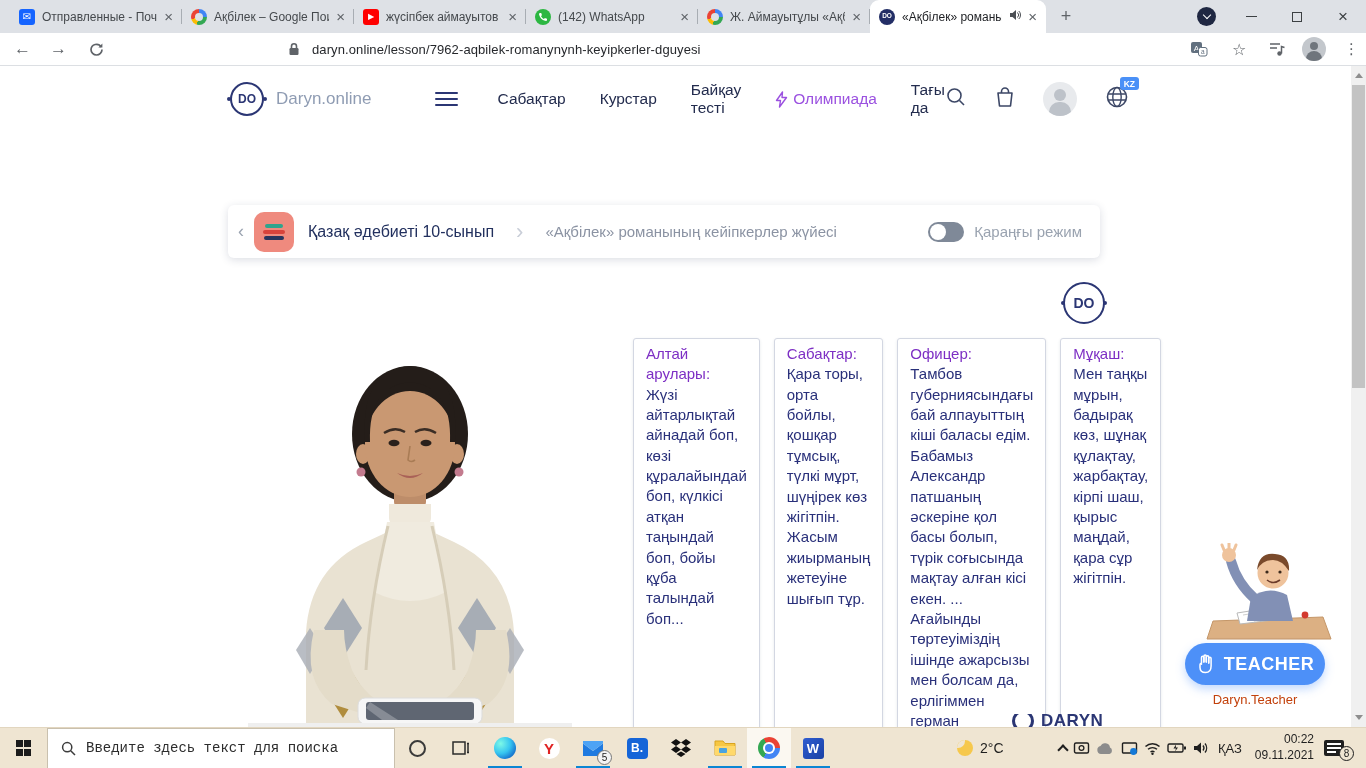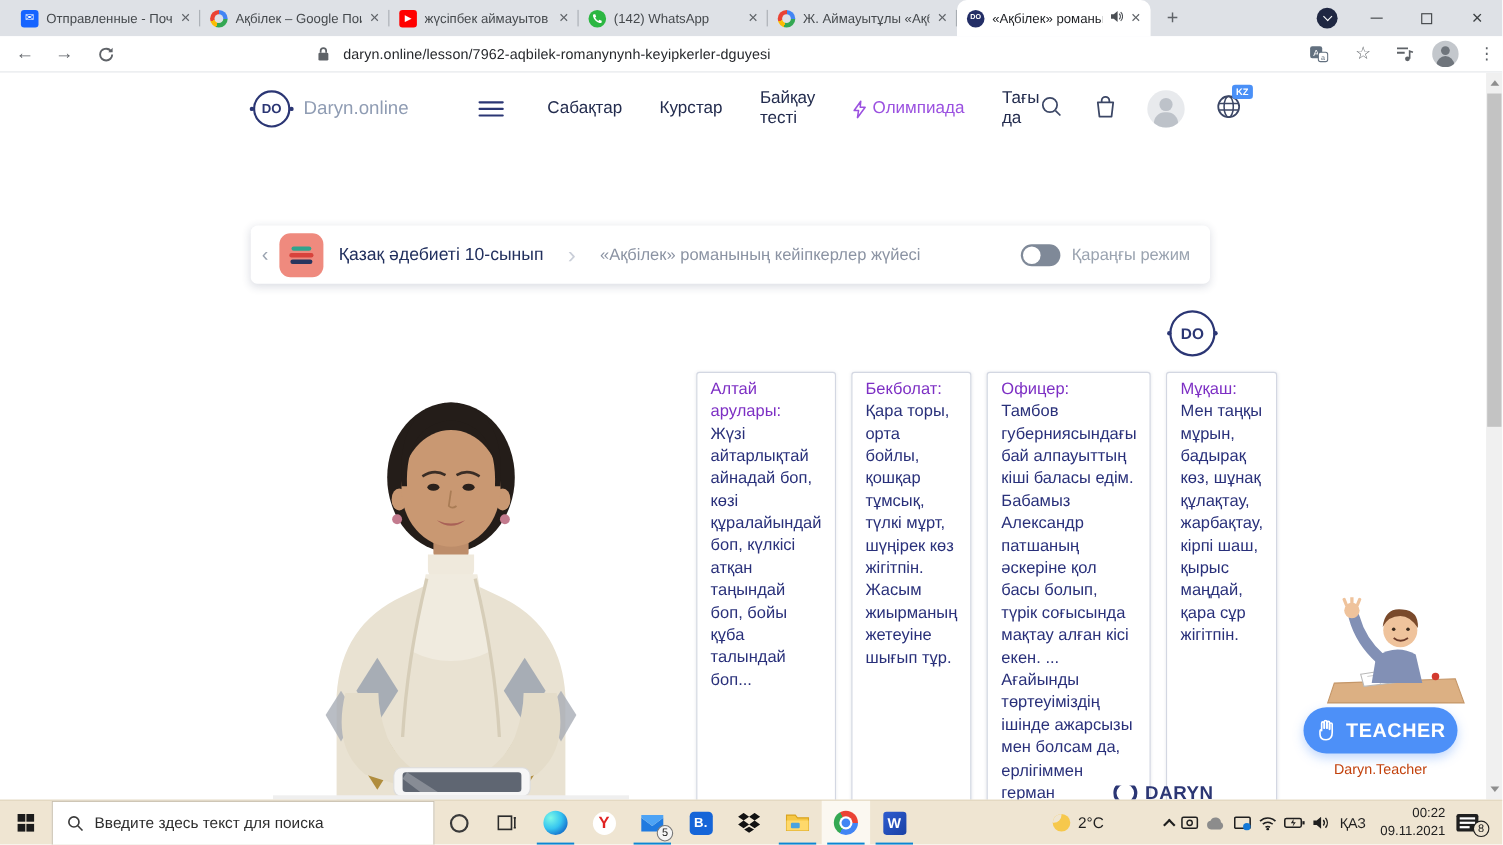--- a/index.html
+++ b/index.html
@@ -131,21 +131,21 @@
 
   
   .taskbar{position:absolute;left:0;top:727px;width:1366px;height:41px;background:#efe5d2;
            display:flex;align-items:center;border-top:1px solid #e2d6bf}
   .tb-start{width:47px;height:41px;display:flex;align-items:center;justify-content:center}
   .win-logo{display:grid;grid-template-columns:7px 7px;gap:1.5px}
   .win-logo i{width:7px;height:7px;background:#1b1b1b}
   .tb-search{width:348px;height:41px;background:#fff;border:1px solid #c9c0ae;display:flex;
              align-items:center;gap:10px;padding-left:13px}
   .tb-search input{border:none;outline:none;font-size:14px;width:280px;background:transparent;
-                   font-family:Liberation Sans, sans-serif;color:#1f1f1f}
+                   font-family:Liberation Mono, monospace;color:#1f1f1f}
   .tb-search input::placeholder{color:#2d2d2d;opacity:1}
   .tb-icon{width:44px;height:41px;display:flex;align-items:center;justify-content:center;position:relative}
   .tb-icon.run::after{content:"";position:absolute;left:5px;right:5px;bottom:0;height:3px;background:#0b86d3}
   .tb-icon.active-app{background:#fbf8f1}
   .cortana{width:17px;height:17px;border:2px solid #3a3a3a;border-radius:50%}
   .yandex{width:21px;height:21px;background:#fff;border-radius:50%;color:#e02222;font-weight:bold;
           font-size:15px;display:flex;align-items:center;justify-content:center}
   .vk{width:21px;height:21px;background:#1565d8;border-radius:4px;color:#fff;font-weight:bold;
       font-size:12px;display:flex;align-items:center;justify-content:center}
   .word{width:21px;height:21px;background:linear-gradient(135deg,#2f5dd0,#1941a5);border-radius:3px;
@@ -383,21 +383,21 @@
         <rect x="0" y="393" width="324" height="4" fill="#efefef"></rect>
       </svg>
     </div>
 
     <div class="cards">
       <div class="card c1">
         <div class="card-title">Алтай арулары:</div>
         <div class="card-body">Жүзі айтарлықтай айнадай боп, көзі құралайындай боп, күлкісі атқан таңындай боп, бойы құба талындай боп...</div>
       </div>
       <div class="card c2">
-        <div class="card-title">Бекболат:</div>
+        <div class="card-title">Сабақтар:</div>
         <div class="card-body">Қара торы, орта бойлы, қошқар тұмсық, түлкі мұрт, шүңірек көз жігітпін. Жасым жиырманың жетеуіне шығып тұр.</div>
       </div>
       <div class="card c3">
         <div class="card-title">Офицер:</div>
         <div class="card-body">Тамбов губерниясындағы бай алпауыттың кіші баласы едім. Бабамыз Александр патшаның әскеріне қол басы болып, түрік соғысында мақтау алған кісі екен. ... Ағайынды төртеуіміздің ішінде ажарсызы мен болсам да, ерлігіммен герман соғысында қол бастап, бір рет шен алдым.</div>
       </div>
       <div class="card c4">
         <div class="card-title">Мұқаш:</div>
         <div class="card-body">Мен таңқы мұрын, бадырақ көз, шұнақ құлақтау, жарбақтау, кірпі шаш, қырыс маңдай, қара сұр жігітпін.</div>
       </div>

